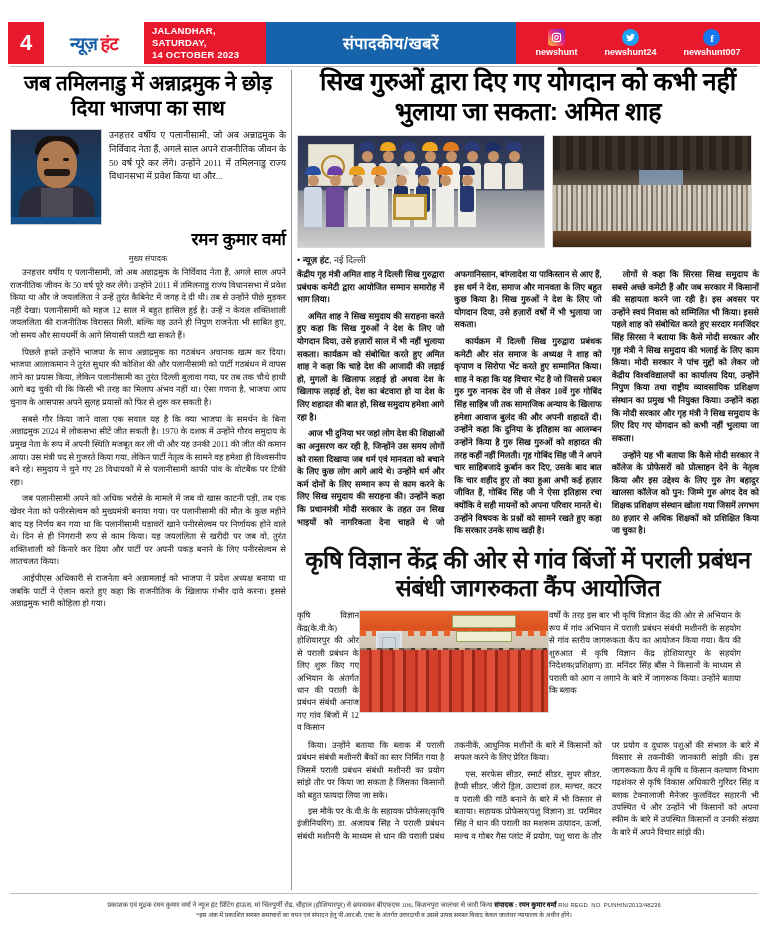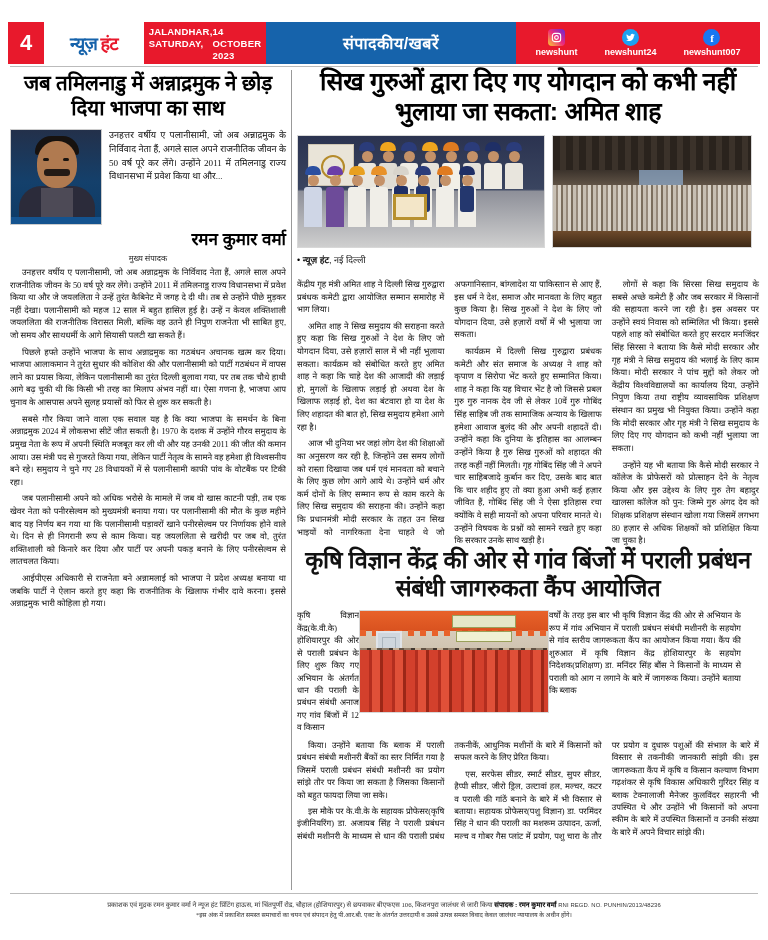--- a/index.html
+++ b/index.html
@@ -27,21 +27,21 @@
   }
   .mh-logo {
     width:100px; background:#fff;
     display:flex; align-items:center; justify-content:center;
     letter-spacing:-0.5px;
   }
   .mh-logo .lg1 { color:#1663ab; font-weight:bold; font-size:18px; font-family:"Liberation Sans",sans-serif;}
   .mh-logo .lg2 { color:#e8192c; font-weight:bold; font-size:18px; font-family:"Liberation Sans",sans-serif; margin-left:3px;}
   .mh-date {
     background:#e8192c; color:#fff; padding:4px 8px 4px 8px;
-    display:flex; justify-content:center;
+    display:flex; flex-direction:column; justify-content:center;
     width:122px;
     font-family:"Liberation Sans", sans-serif;
     font-weight:bold; font-size:9.5px; line-height:1.25; letter-spacing:0.2px;
   }
   .mh-section {
     flex:0 0 250px; background:#1663ab; color:#fff;
     display:flex; align-items:center; justify-content:center;
     font-family:"Liberation Sans", sans-serif;
     font-weight:bold; font-size:16px; letter-spacing:0.5px;
   }
@@ -130,21 +130,21 @@
   .aud-screen { position:absolute; left:86px; top:34px; width:44px; height:16px; background:#8ea9c9; opacity:.75;}
   .aud-crowd { position:absolute; left:0; bottom:14px; width:100%; height:48px;
      background:repeating-linear-gradient(90deg,#cfc7bb 0 3px,#9a8d7e 3px 5px,#e3ddd3 5px 8px,#7d705f 8px 10px); opacity:.92;}
   .aud-desk { position:absolute; left:0; bottom:0; width:100%; height:16px; background:linear-gradient(#6d4a2b,#3d2916); }
 
   .byline { font-size:9px; margin-top:5px; font-family:"Liberation Sans", sans-serif; }
   .byline b { font-weight:bold; }
   .byline .dot { color:#000; }
 
   .cols3 { column-count:3; column-gap:10px; column-rule:0; font-size:8.4px;
-           line-height:1.5; text-align:justify; color:#141414; margin-top:13px; }
+           line-height:1.5; text-align:justify; color:#141414; margin-top:3px;font-weight:bold; }
   .cols3 p { margin-bottom:4px; text-indent:11px; }
   .cols3 p.first { text-indent:0; }
 
   
   .story3 { position:absolute; left:297px; top:546px; width:462px; }
   .s3-head { font-family:"Liberation Sans", sans-serif; font-weight:bold;
              font-size:23.5px; line-height:1.2; text-align:center; letter-spacing:-0.3px;}
   .s3-grid { display:flex; gap:0; margin-top:8px; }
   .s3-c1 { width:62px; font-size:8.3px; line-height:1.5; text-align:justify;}
   .s3-photo { width:190px; height:103px; border:1px solid #d8d8d8; position:relative; overflow:hidden; background:#b9b0a4;}

